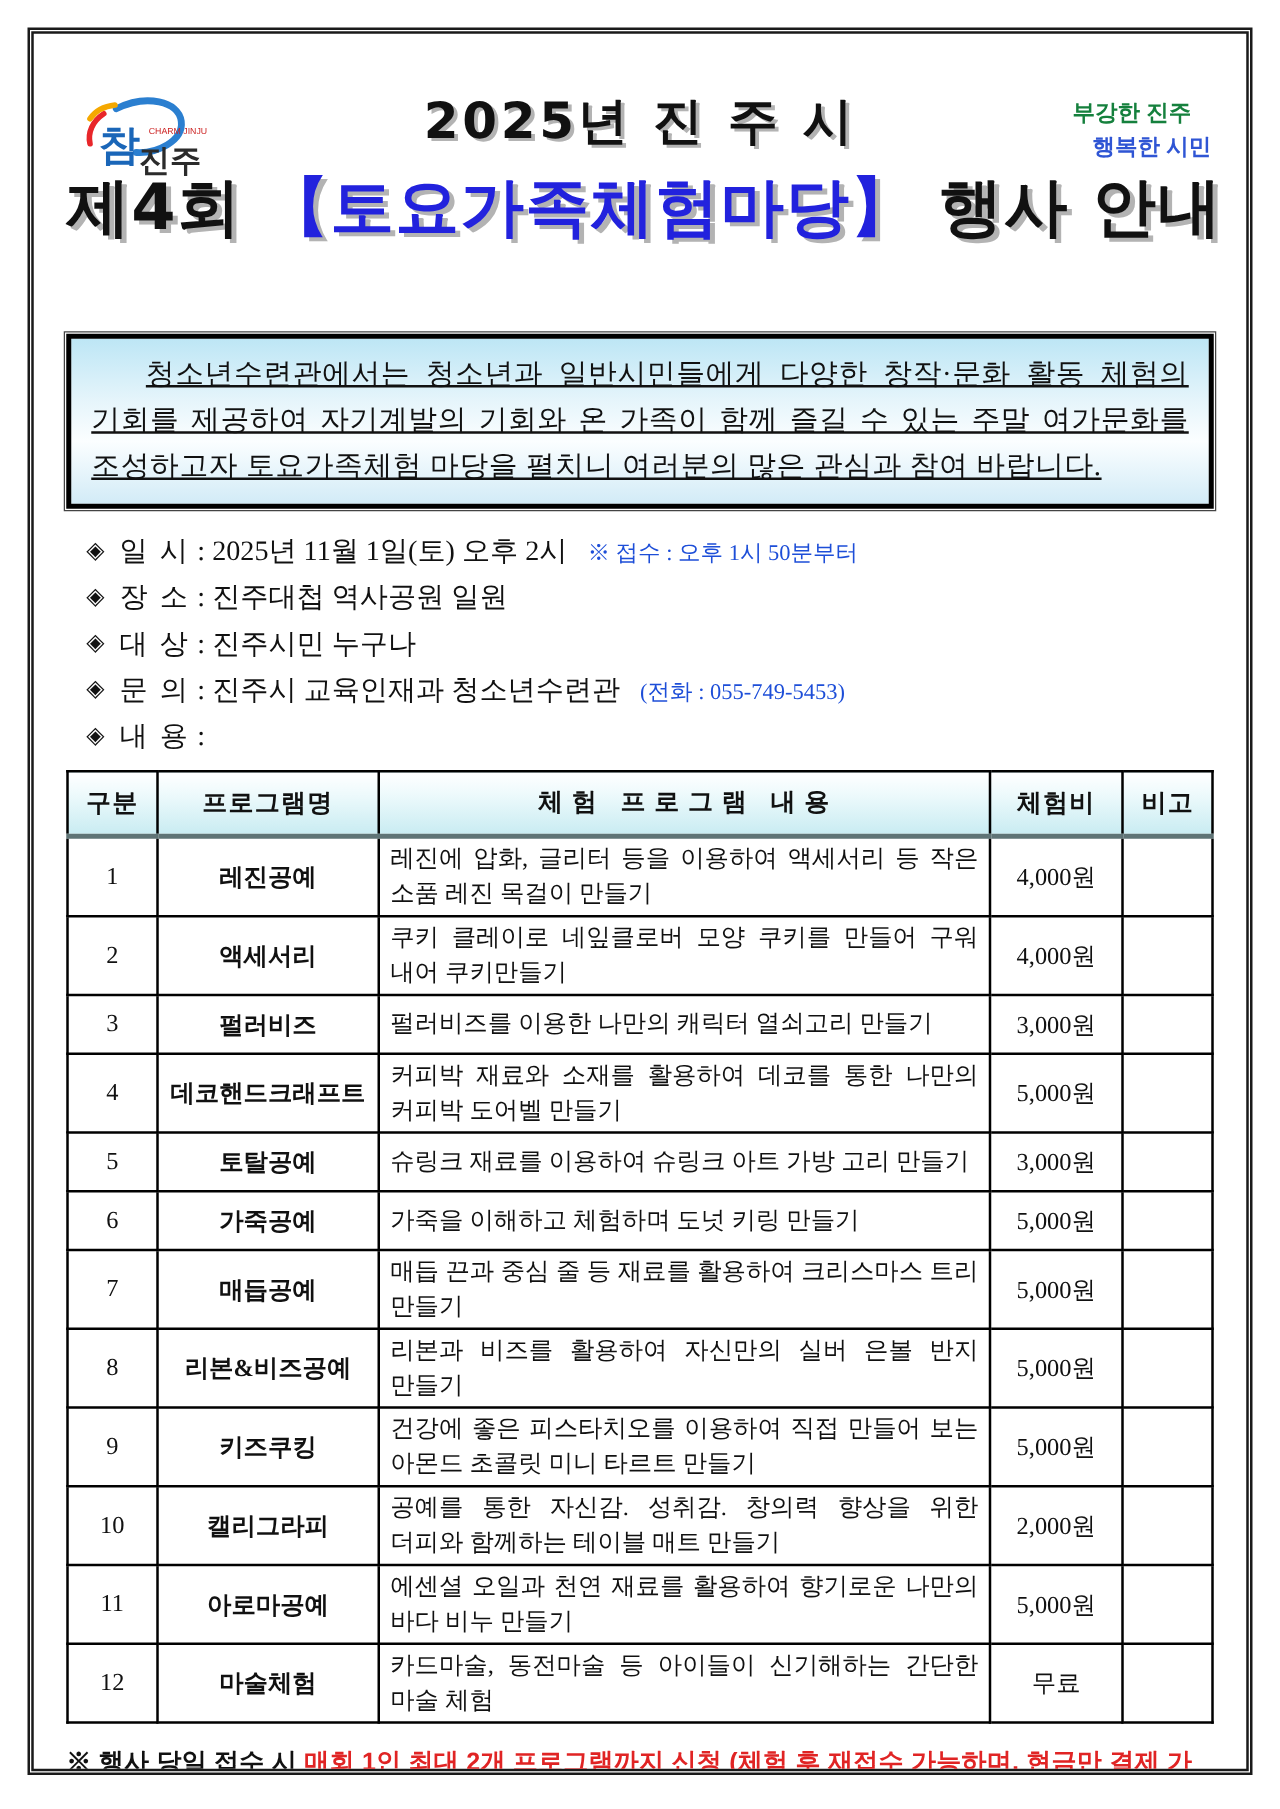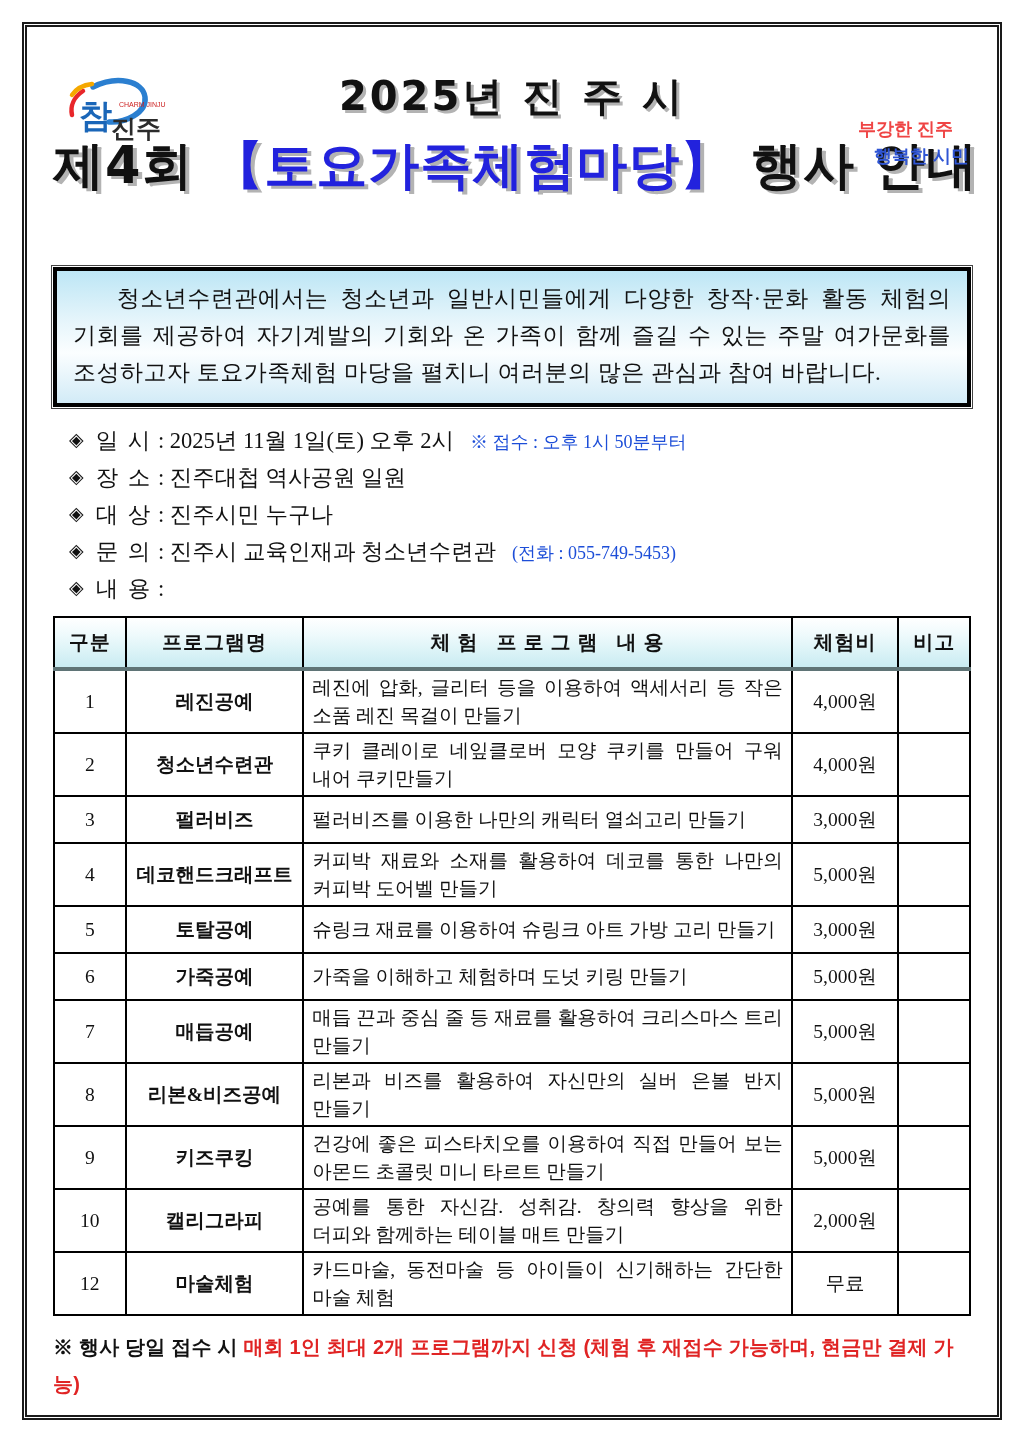--- a/index.html
+++ b/index.html
@@ -11,39 +11,39 @@
   .frame {
     position:absolute; left:22px; top:22px; width:980px; height:1398px;
     border:5px double #1a1a1a; padding:12px 26px 10px; overflow:hidden; background:#fff;
   }
 
   
   .header { position:relative; height:188px; }
   .logo { position:absolute; left:6px; top:6px; }
   .slogan { position:absolute; right:2px; top:8px; text-align:right;
     font-family:"Liberation Sans", sans-serif; font-weight:bold; font-size:18px; line-height:27px; }
-  .slogan .s1 { color:#ef4444; margin-right:16px;margin-top:39px; }
+  .slogan .s1 { color:#15803d; margin-right:16px; }
   .slogan .s2 { color:#2f55d4; }
   .title1 {
     text-align:center; margin-top:30px;
     font-family:"DejaVu Sans", sans-serif; font-weight:900; font-size:40px; letter-spacing:3px;
     text-shadow:3px 3px 0 #b3b3b3;
   }
   .title2 {
     text-align:right; margin-top:8px;
     font-family:"DejaVu Sans", sans-serif; font-weight:900; font-size:51px; letter-spacing:1px;
     text-shadow:4px 3px 0 #b3b3b3; white-space:nowrap;
   }
   .title2 .hl { color:#2222dd; }
 
   
   .intro {
     margin-top:10px; border:4px solid #000; outline:1px solid #444; outline-offset:1px;
     background:linear-gradient(180deg,#bde6f5 0%,#e6f5fb 38%,#fbfeff 62%,#d2ebf7 100%);
-    padding:9px 16px 12px; font-size:23px; line-height:37px; text-align:justify; word-break:keep-all;
+    padding:9px 16px 12px; font-size:23px; line-height:37px; text-align:justify; word-break:keep-all;text-decoration:underline;
   }
   .intro p { margin:0; text-indent:1.9em; letter-spacing:0.5px; }
 
   
   .details { margin:16px 0 0 16px; font-size:22.5px; }
   .detail-item { line-height:35px; white-space:nowrap; }
   .bullet { font-size:19px; margin-right:12px; position:relative; top:-2px; }
   .pre { white-space:pre; }
   .d-label { display:inline-block; letter-spacing:2px; }
   .d-note { font-size:18px; margin-left:16px; color:#1d4ed8; }
@@ -133,21 +133,21 @@
   <tr>
     <td class="c-no">1</td>
     <td class="c-name">레진공예</td>
     <td class="c-desc">레진에 압화, 글리터 등을 이용하여 액세서리 등 작은 소품 레진 목걸이 만들기</td>
     <td class="c-fee">4,000원</td>
     <td class="c-note"></td>
   </tr>
 
   <tr>
     <td class="c-no">2</td>
-    <td class="c-name">청소년수련관</td>
+    <td class="c-name">액세서리</td>
     <td class="c-desc">쿠키 클레이로 네잎클로버 모양 쿠키를 만들어 구워 내어 쿠키만들기</td>
     <td class="c-fee">4,000원</td>
     <td class="c-note"></td>
   </tr>
 
   <tr>
     <td class="c-no">3</td>
     <td class="c-name">펄러비즈</td>
     <td class="c-desc">펄러비즈를 이용한 나만의 캐릭터 열쇠고리 만들기</td>
     <td class="c-fee">3,000원</td>
@@ -203,20 +203,27 @@
   </tr>
 
   <tr>
     <td class="c-no">10</td>
     <td class="c-name">캘리그라피</td>
     <td class="c-desc">공예를 통한 자신감. 성취감. 창의력 향상을 위한 더피와 함께하는 테이블 매트 만들기</td>
     <td class="c-fee">2,000원</td>
     <td class="c-note"></td>
   </tr>
 
+  <tr>
+    <td class="c-no">11</td>
+    <td class="c-name">아로마공예</td>
+    <td class="c-desc">에센셜 오일과 천연 재료를 활용하여 향기로운 나만의 바다 비누 만들기</td>
+    <td class="c-fee">5,000원</td>
+    <td class="c-note"></td>
+  </tr>
 
   <tr>
     <td class="c-no">12</td>
     <td class="c-name">마술체험</td>
     <td class="c-desc">카드마술, 동전마술 등 아이들이 신기해하는 간단한 마술 체험</td>
     <td class="c-fee">무료</td>
     <td class="c-note"></td>
   </tr>
 </tbody>
   </table>

